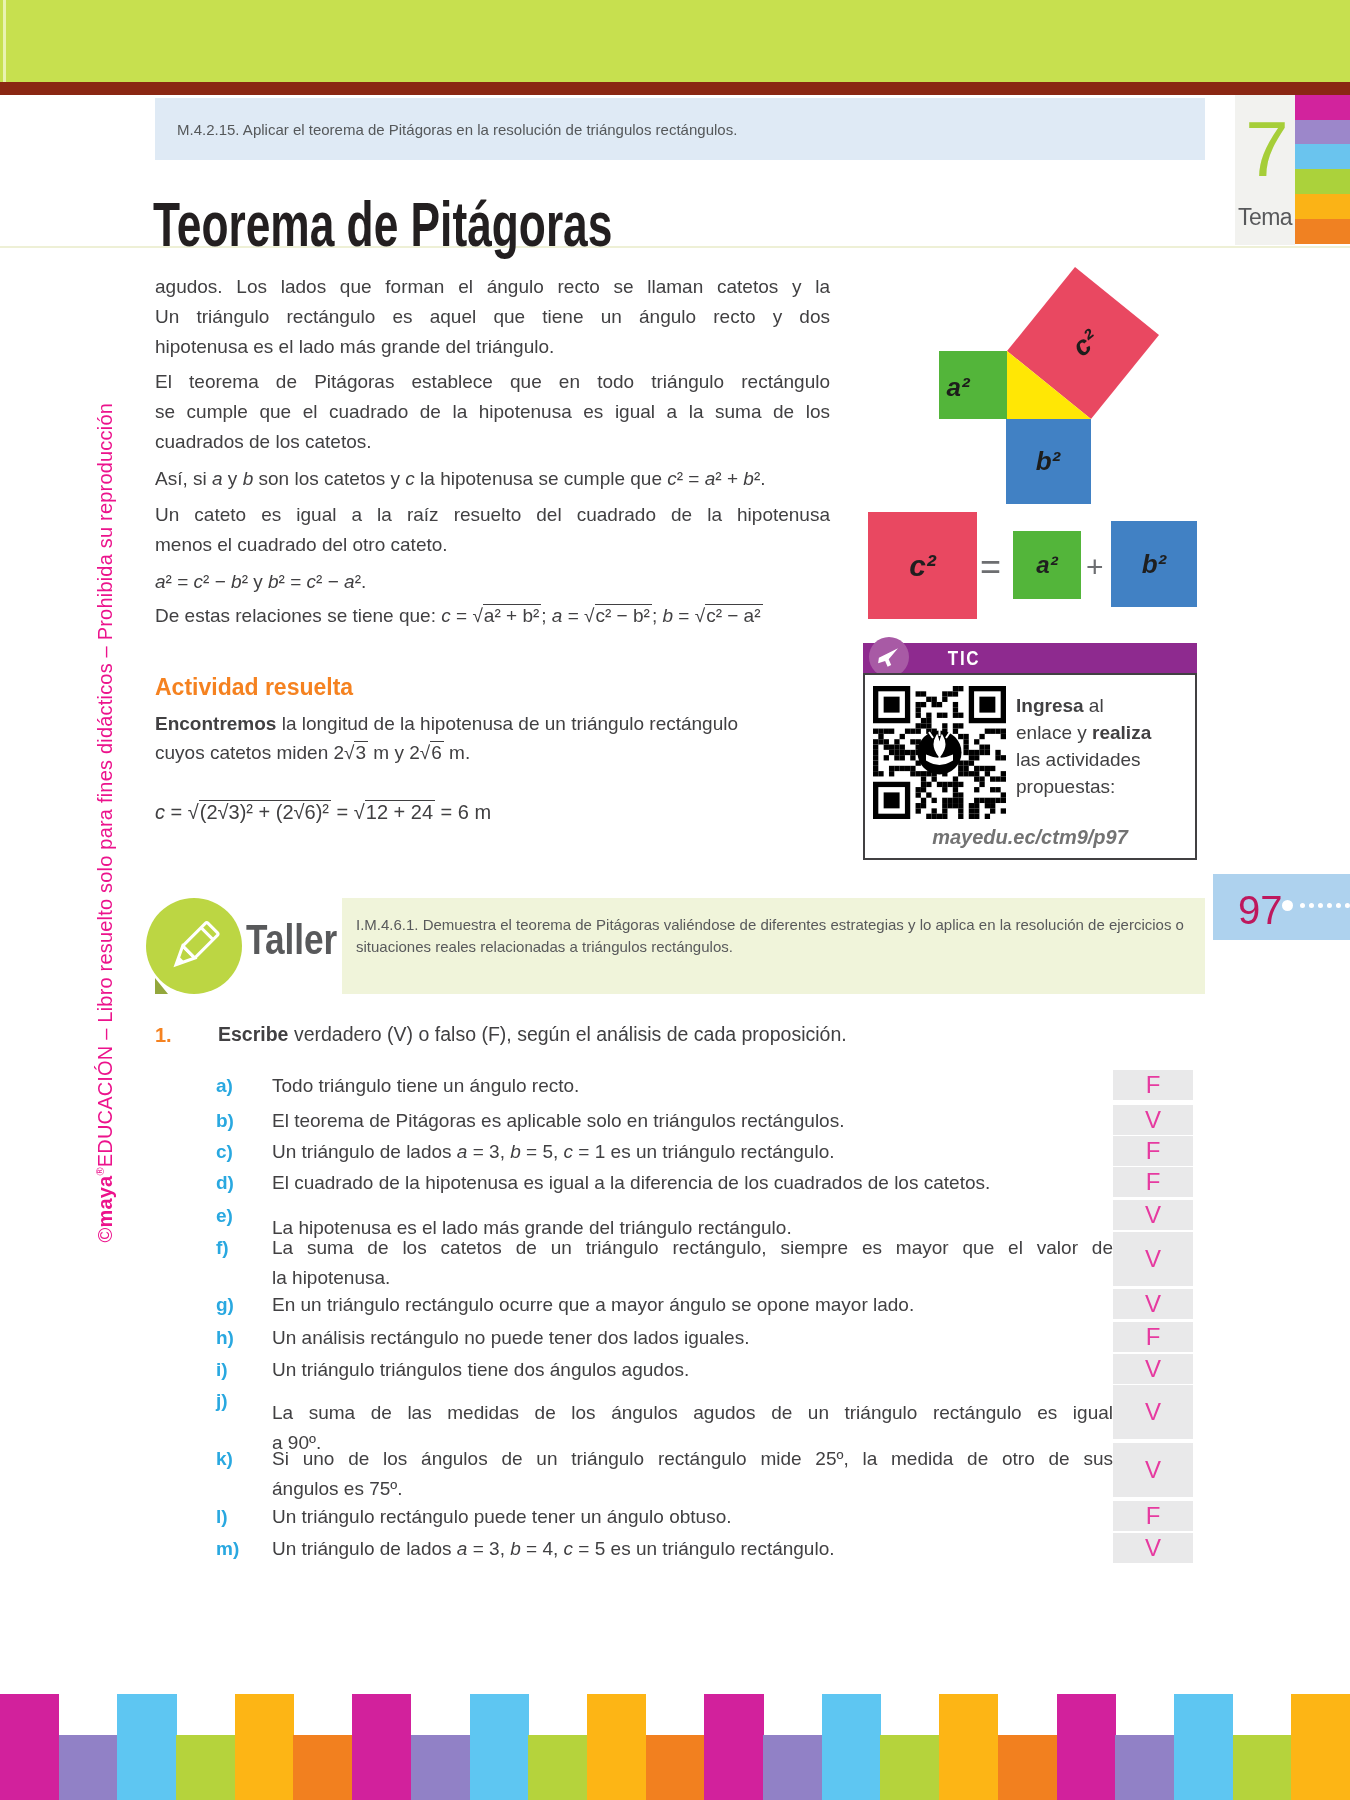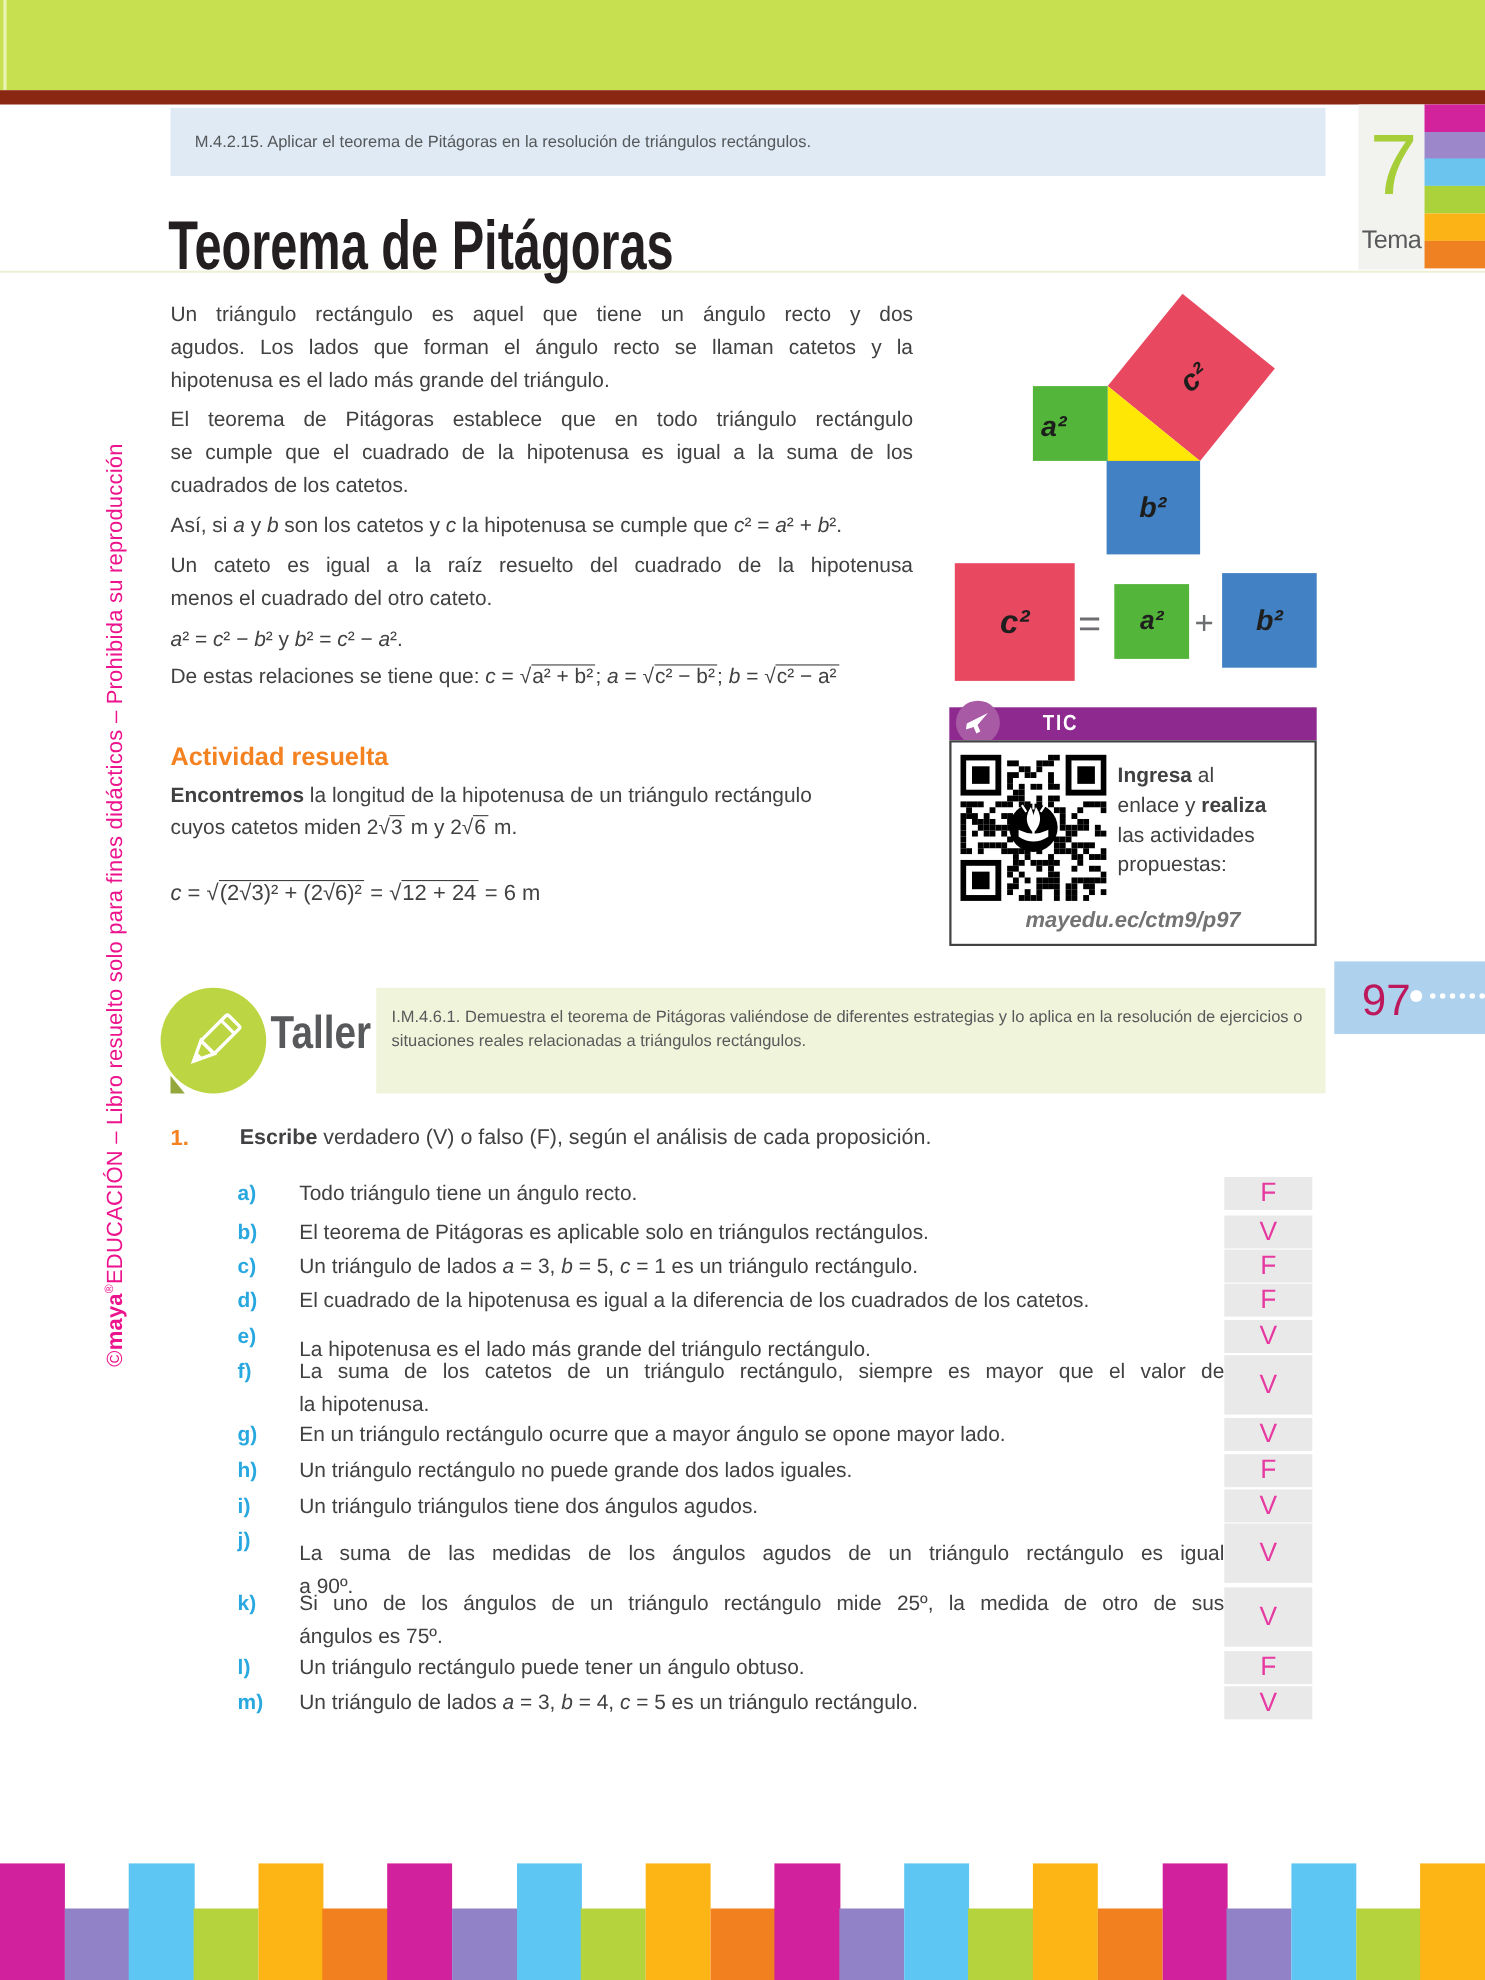--- a/index.html
+++ b/index.html
@@ -95,22 +95,22 @@
       <div class="abs tema-stripe" style="top: 193.8px; background: rgb(251, 179, 22);"></div>
       <div class="abs tema-stripe" style="top: 218.5px; background: rgb(240, 129, 34);"></div>
     </div>
 
   <div class="abs page-title">Teorema de Pitágoras</div>
 
   <div class="abs watermark">©<b>maya</b><sup>®</sup>EDUCACIÓN – Libro resuelto solo para fines didácticos – Prohibida su reproducción</div>
 
   <div id="intro-block">
       <div class="abs para" style="top: 272px;">
+        <div class="ln jline">agudos. Los lados que forman el ángulo recto se llaman catetos y la</div>
         <div class="ln jline">Un triángulo rectángulo es aquel que tiene un ángulo recto y dos</div>
-        <div class="ln jline">agudos. Los lados que forman el ángulo recto se llaman catetos y la</div>
         <div class="ln">hipotenusa es el lado más grande del triángulo.</div>
       </div>
       <div class="abs para" style="top: 367px;">
         <div class="ln jline">El teorema de Pitágoras establece que en todo triángulo rectángulo</div>
         <div class="ln jline">se cumple que el cuadrado de la hipotenusa es igual a la suma de los</div>
         <div class="ln">cuadrados de los catetos.</div>
       </div>
       <div class="abs para" style="top: 464px;">
         <div class="ln">Así, si <i>a</i> y <i>b</i> son los catetos y <i>c</i> la hipotenusa se cumple que <i>c</i>² = <i>a</i>² + <i>b</i>².</div>
       </div>
@@ -436,21 +436,21 @@
       </div>
       <div class="row-letter" style="top: 1290px; line-height: 30px; color: rgb(41, 168, 224);">g)</div>
       <div class="row-text" style="top: 1290px;">
         <div class="ln">En un triángulo rectángulo ocurre que a mayor ángulo se opone mayor lado.</div>
       </div>
       <div class="ans-box" style="top: 1289px; height: 30px;">
         <span class="ans-letter">V</span>
       </div>
       <div class="row-letter" style="top: 1323px; line-height: 30px; color: rgb(41, 168, 224);">h)</div>
       <div class="row-text" style="top: 1323px;">
-        <div class="ln">Un triángulo rectángulo no puede grande dos lados iguales.</div>
+        <div class="ln">Un análisis rectángulo no puede tener dos lados iguales.</div>
       </div>
       <div class="ans-box" style="top: 1322px; height: 30px;">
         <span class="ans-letter">F</span>
       </div>
       <div class="row-letter" style="top: 1355px; line-height: 30px; color: rgb(41, 168, 224);">i)</div>
       <div class="row-text" style="top: 1355px;">
         <div class="ln">Un triángulo triángulos tiene dos ángulos agudos.</div>
       </div>
       <div class="ans-box" style="top: 1354px; height: 30px;">
         <span class="ans-letter">V</span>

